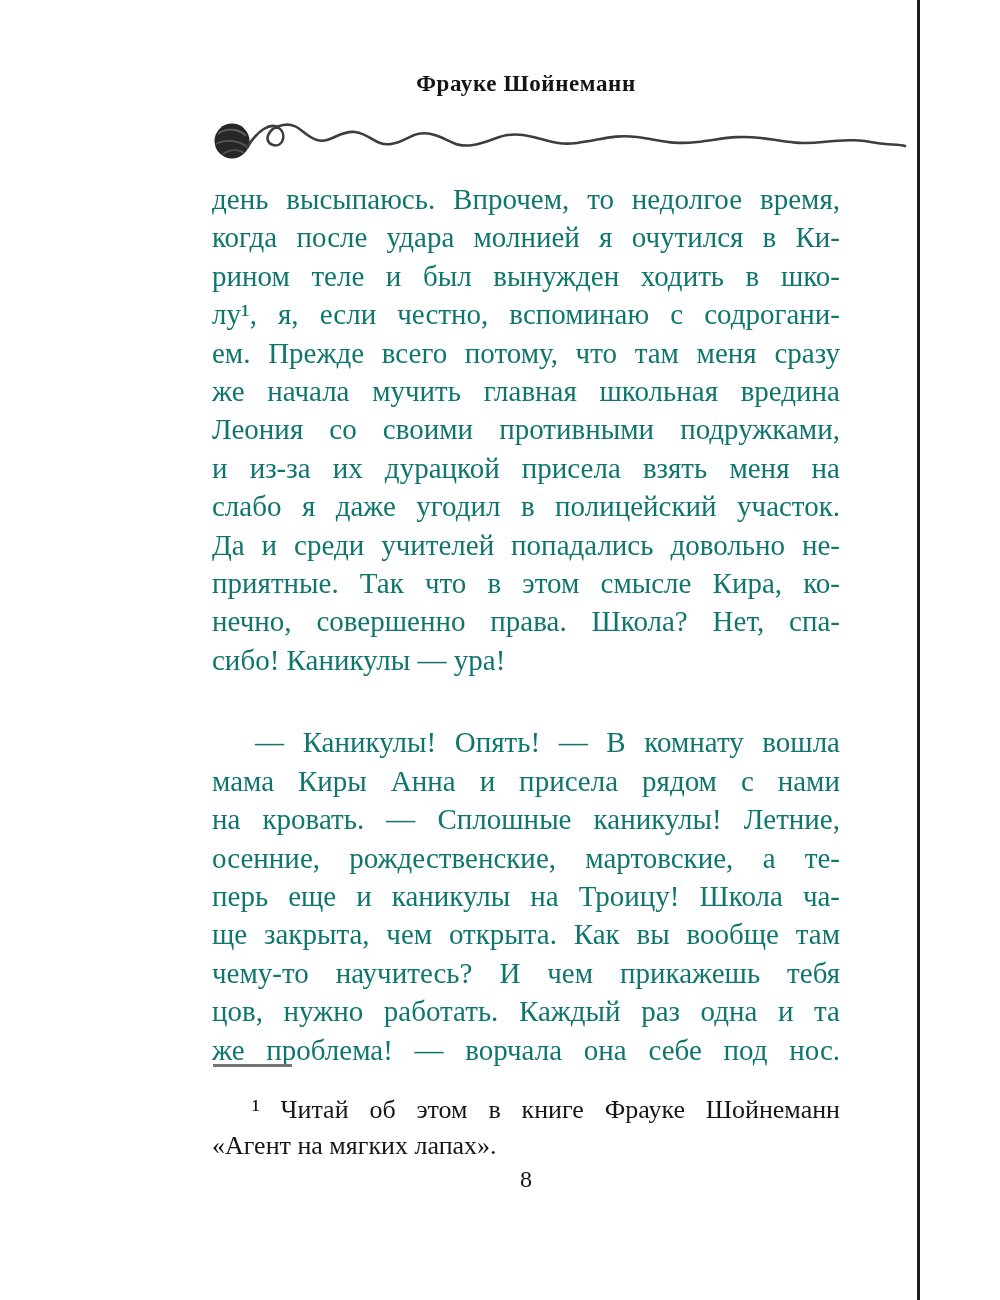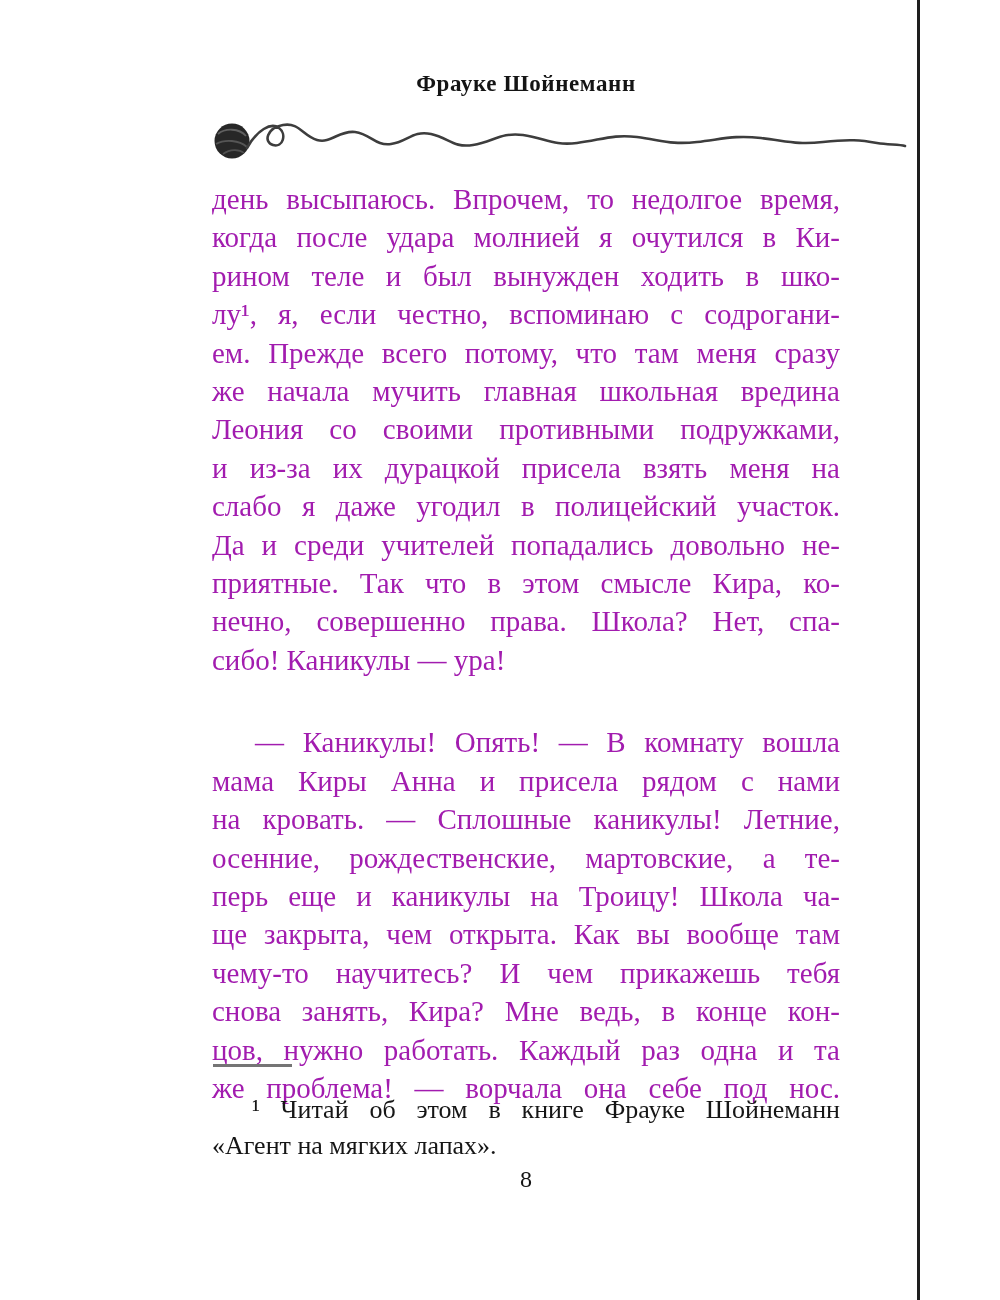--- a/index.html
+++ b/index.html
@@ -46,21 +46,21 @@
     height: 62px;
   }
   
   .body-text {
     position: absolute;
     left: 212px;
     top: 180px;
     width: 628px;
     font-size: 29px;
     line-height: 38.4px;
-    color: #a21caf;
+    color: #0f766e;
   }
   .body-text .line {
     text-align: justify;
     text-align-last: justify;
     white-space: normal;
   }
   .body-text .line.align-left {
     text-align-last: left;
   }
   .body-text .line.ind {
@@ -154,21 +154,20 @@
       <div class="line">приятные. Так что в этом смысле Кира, ко-</div>
       <div class="line">нечно, совершенно права. Школа? Нет, спа-</div>
       <div class="line align-left">сибо! Каникулы — ура!</div>
       <div class="line ind">— Каникулы! Опять! — В комнату вошла</div>
       <div class="line">мама Киры Анна и присела рядом с нами</div>
       <div class="line">на кровать. — Сплошные каникулы! Летние,</div>
       <div class="line">осенние, рождественские, мартовские, а те-</div>
       <div class="line">перь еще и каникулы на Троицу! Школа ча-</div>
       <div class="line">ще закрыта, чем открыта. Как вы вообще там</div>
       <div class="line">чему-то научитесь? И чем прикажешь тебя</div>
-      <div class="line">снова занять, Кира? Мне ведь, в конце кон-</div>
       <div class="line">цов, нужно работать. Каждый раз одна и та</div>
       <div class="line">же проблема! — ворчала она себе под нос.</div>
     </div>
 
   <div class="footnote-rule"></div>
 
   <div class="footnote">
     <div class="fn-line-1">¹ Читай об этом в книге Фрауке Шойнеманн</div>
     <div class="fn-line-2">«Агент на мягких лапах».</div>
   </div>

